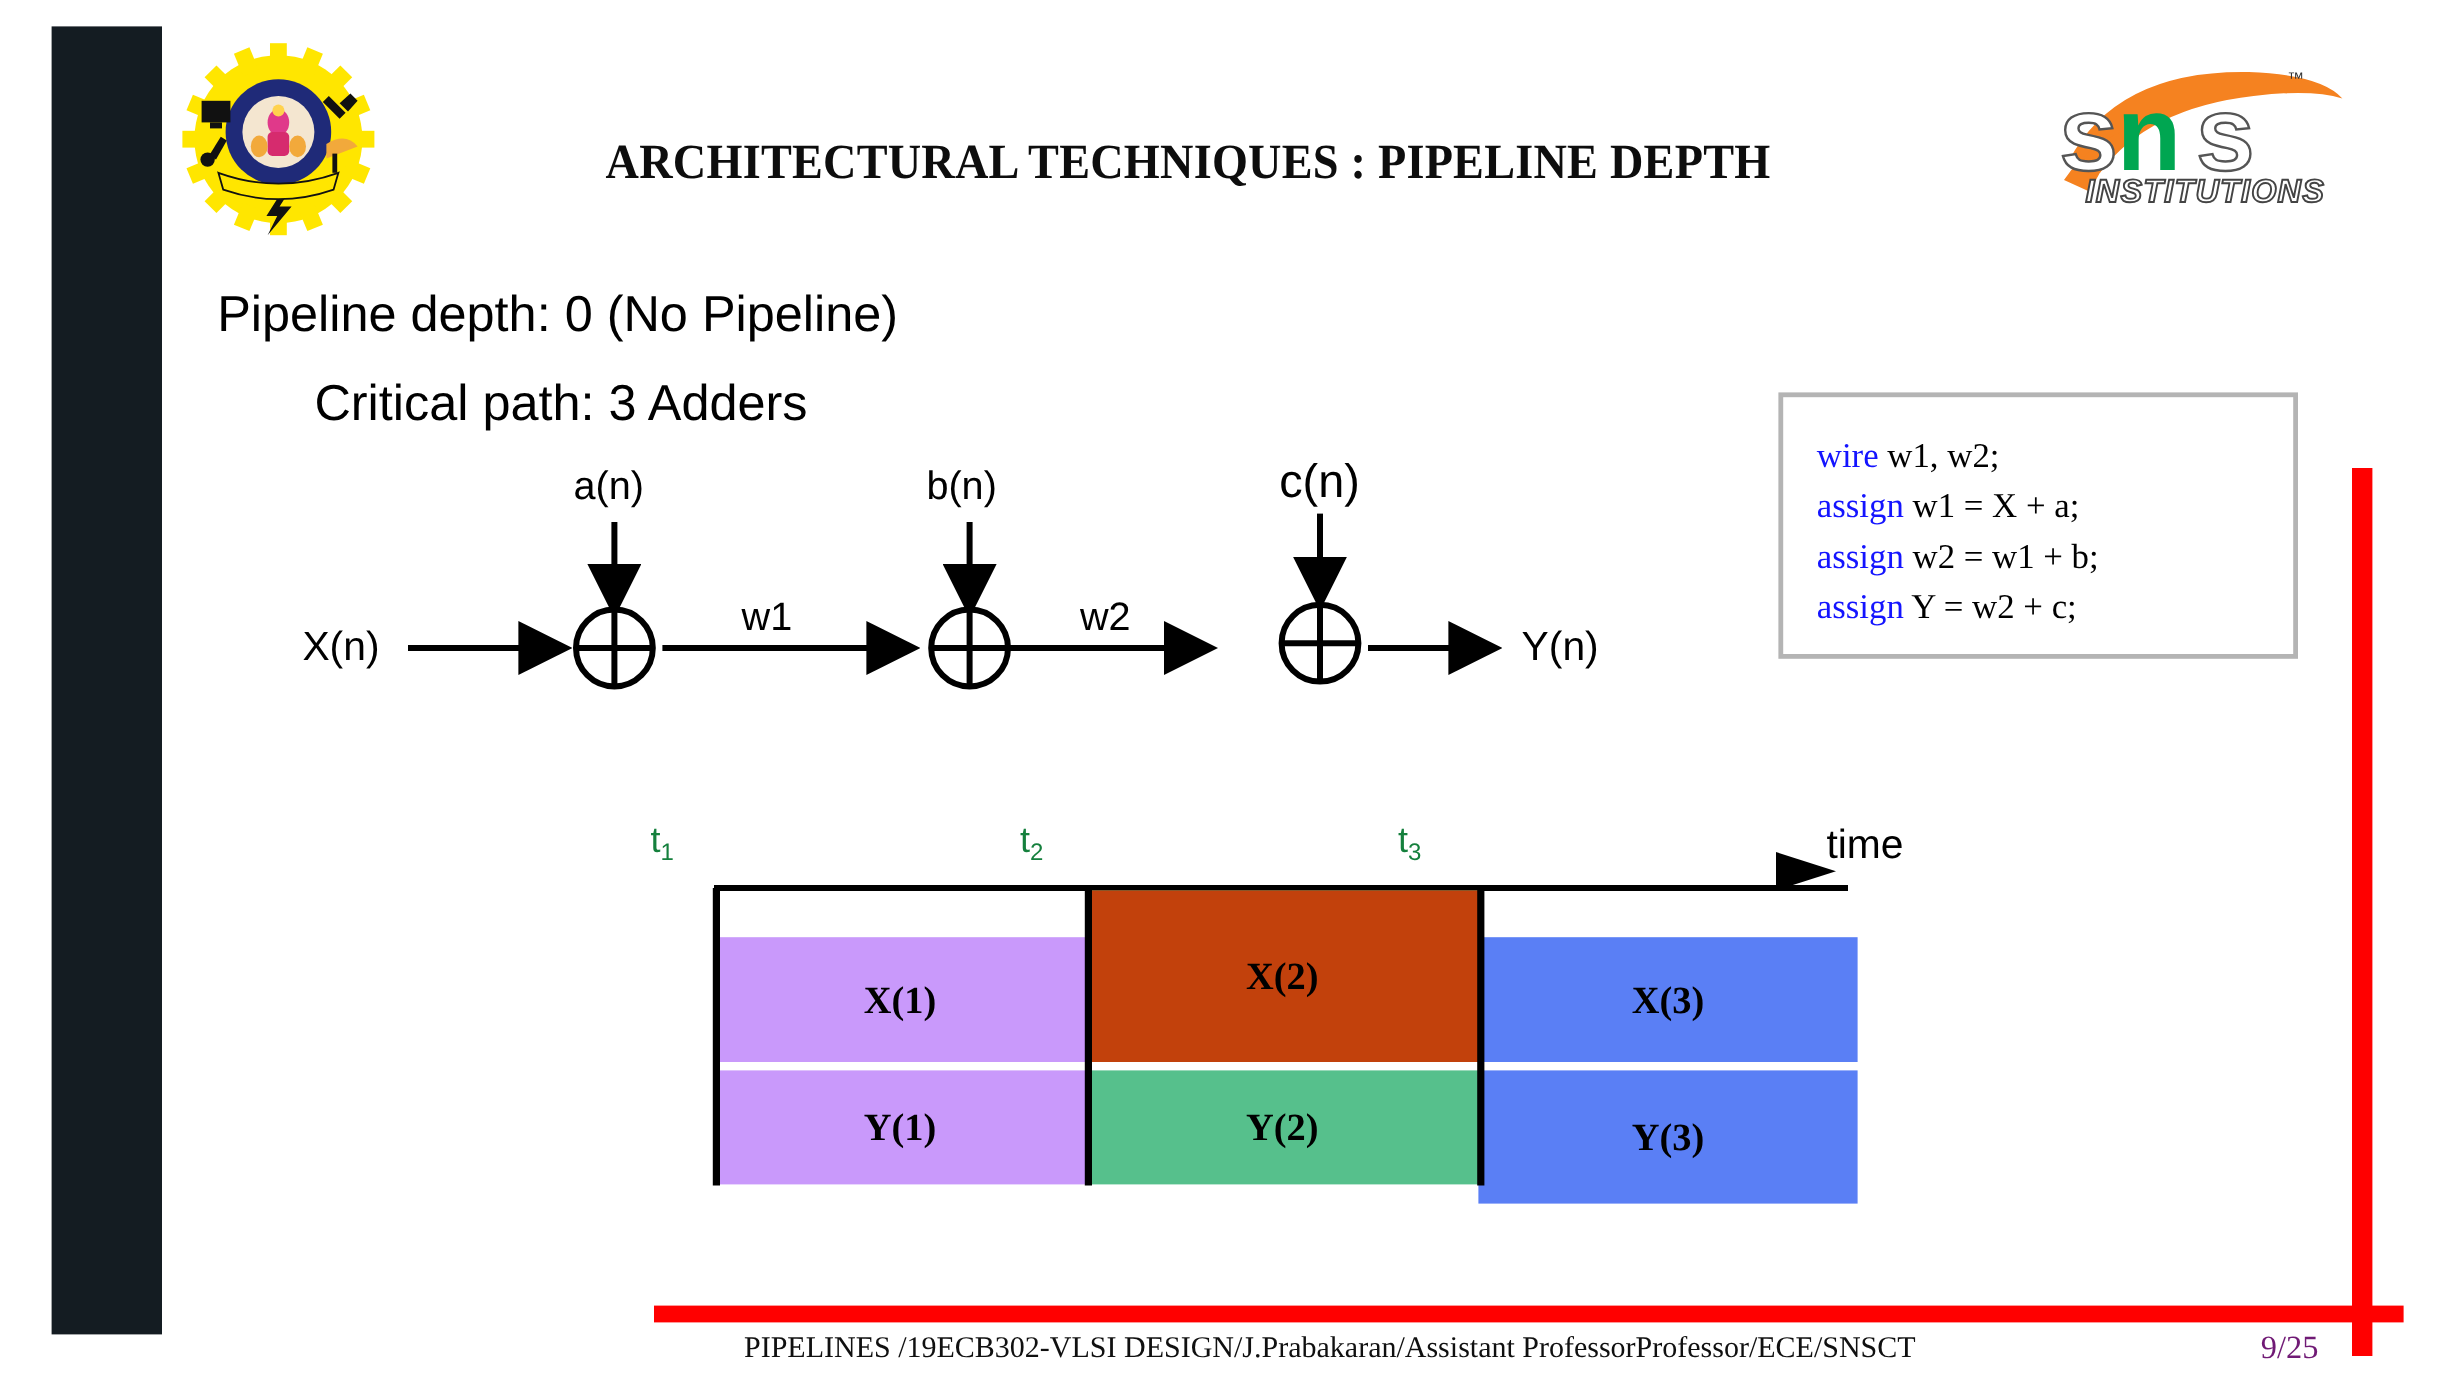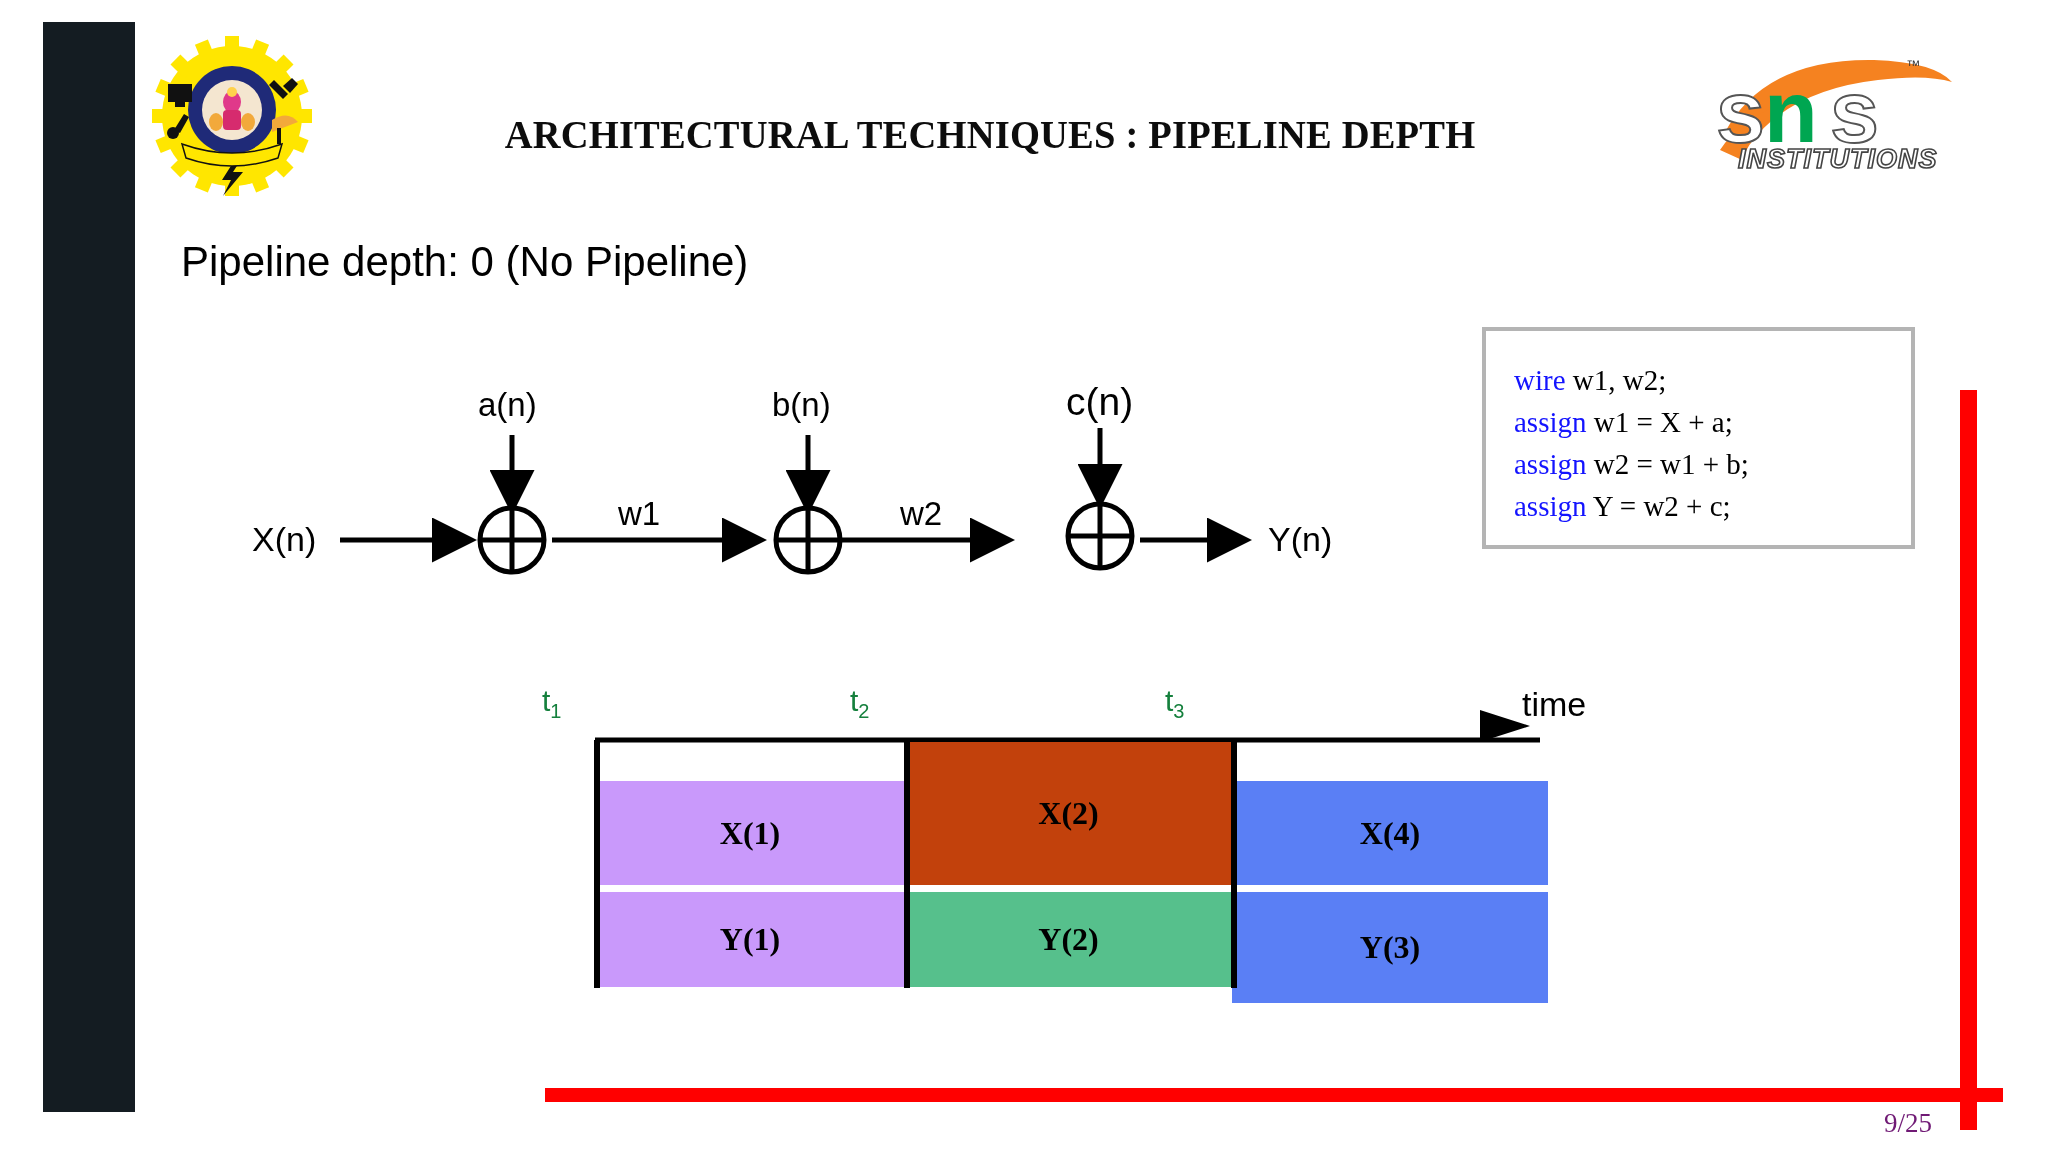--- a/index.html
+++ b/index.html
@@ -238,20 +238,21 @@
       <text x="54" y="104" font-family="Liberation Sans, sans-serif" font-size="88" font-weight="bold" fill="#00a651">n</text>
       <text x="120" y="104" font-family="Liberation Sans, sans-serif" font-size="88" font-weight="bold" fill="#ffffff" stroke="#555555" stroke-width="2">s</text>
       <text x="196" y="32" font-family="Liberation Sans, sans-serif" font-size="14" fill="#333333">™</text>
       <text x="28" y="130" font-family="Liberation Sans, sans-serif" font-size="27" font-style="italic" font-weight="bold" fill="#ffffff" stroke="#444444" stroke-width="1.6" letter-spacing="1">INSTITUTIONS</text>
     </svg>
   </div>
 
   <div class="slide-title">ARCHITECTURAL TECHNIQUES : PIPELINE DEPTH</div>
 
   <div class="line-depth">Pipeline depth: 0 (No Pipeline)</div>
+  <div class="line-critical">Critical path: 3 Adders</div>
 
   <div class="code-box">
     <div>
       <span class="kw">wire</span><span> w1, w2;</span>
     </div>
     <div>
       <span class="kw">assign</span><span> w1 = X + a;</span>
     </div>
     <div>
       <span class="kw">assign</span><span> w2 = w1 + b;</span>
@@ -323,28 +324,29 @@
 
       <line x1="595" y1="740" x2="1540" y2="740" stroke="#000000" stroke-width="5"></line>
 
       <path d="M1480,710 L1530,726 L1480,742 z" fill="#000000"></path>
     </svg>
 
     <div class="blk" style="left:905px;top:742px;width:327px;height:143px;background:#56c08c;"></div>
 
     <div class="blk" style="left:595px;top:781px;width:310px;height:104px;background:#c999fb;">X(1)</div>
     <div class="blk" style="left:905px;top:742px;width:327px;height:143px;background:#c2410c;">X(2)</div>
-    <div class="blk" style="left:1232px;top:781px;width:316px;height:104px;background:#5a7ff5;">X(4)</div>
+    <div class="blk" style="left:1232px;top:781px;width:316px;height:104px;background:#5a7ff5;">X(3)</div>
 
     <div class="blk" style="left:595px;top:892px;width:310px;height:95px;background:#c999fb;">Y(1)</div>
     <div class="blk" style="left:905px;top:892px;width:327px;height:95px;background:#56c08c;">Y(2)</div>
     <div class="blk" style="left:1232px;top:892px;width:316px;height:111px;background:#5a7ff5;">Y(3)</div>
 
     <svg width="2048" height="1152" style="position:absolute;left:0;top:0;pointer-events:none;">
       <line x1="597" y1="740" x2="597" y2="988" stroke="#000000" stroke-width="6"></line>
       <line x1="907" y1="740" x2="907" y2="988" stroke="#000000" stroke-width="6"></line>
       <line x1="1234" y1="740" x2="1234" y2="988" stroke="#000000" stroke-width="6"></line>
     </svg>
   </div>
 
+  <div class="footer-text">PIPELINES /19ECB302-VLSI DESIGN/J.Prabakaran/Assistant ProfessorProfessor/ECE/SNSCT</div>
   <div class="page-num">9/25</div>
 
 </div>
 
 </body></html>

